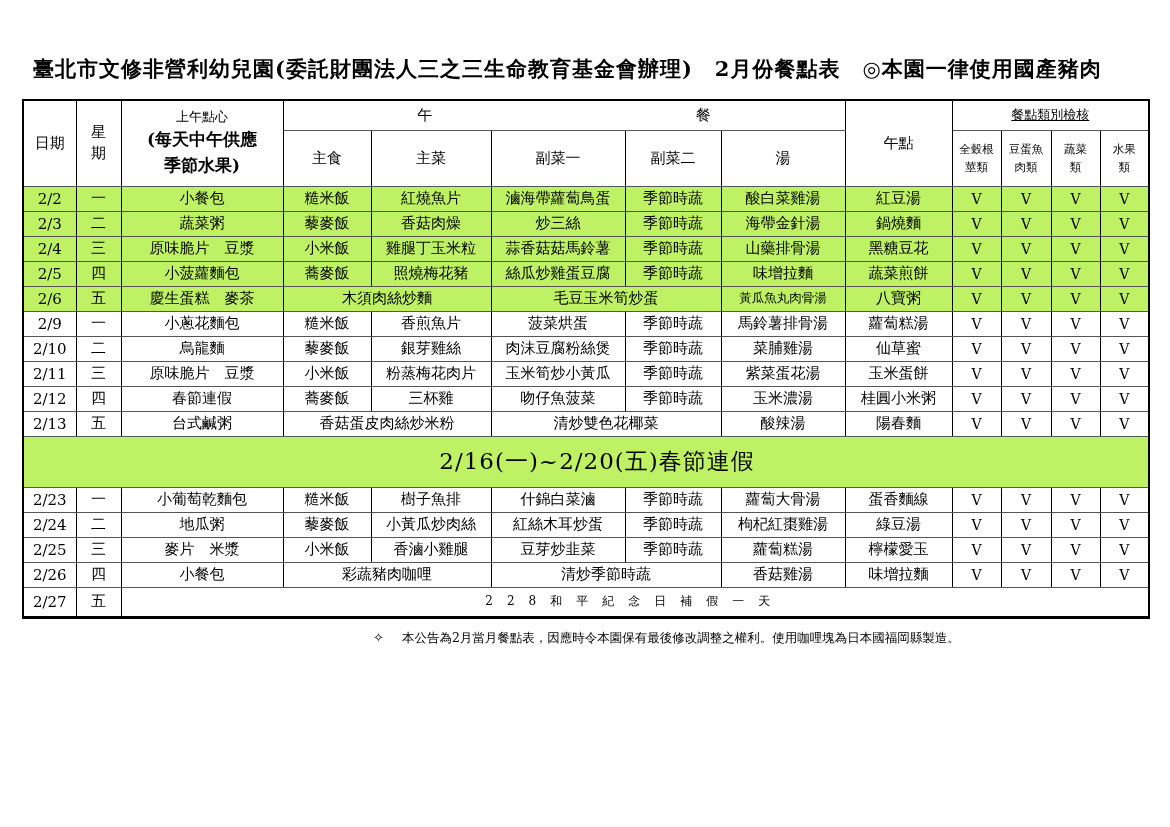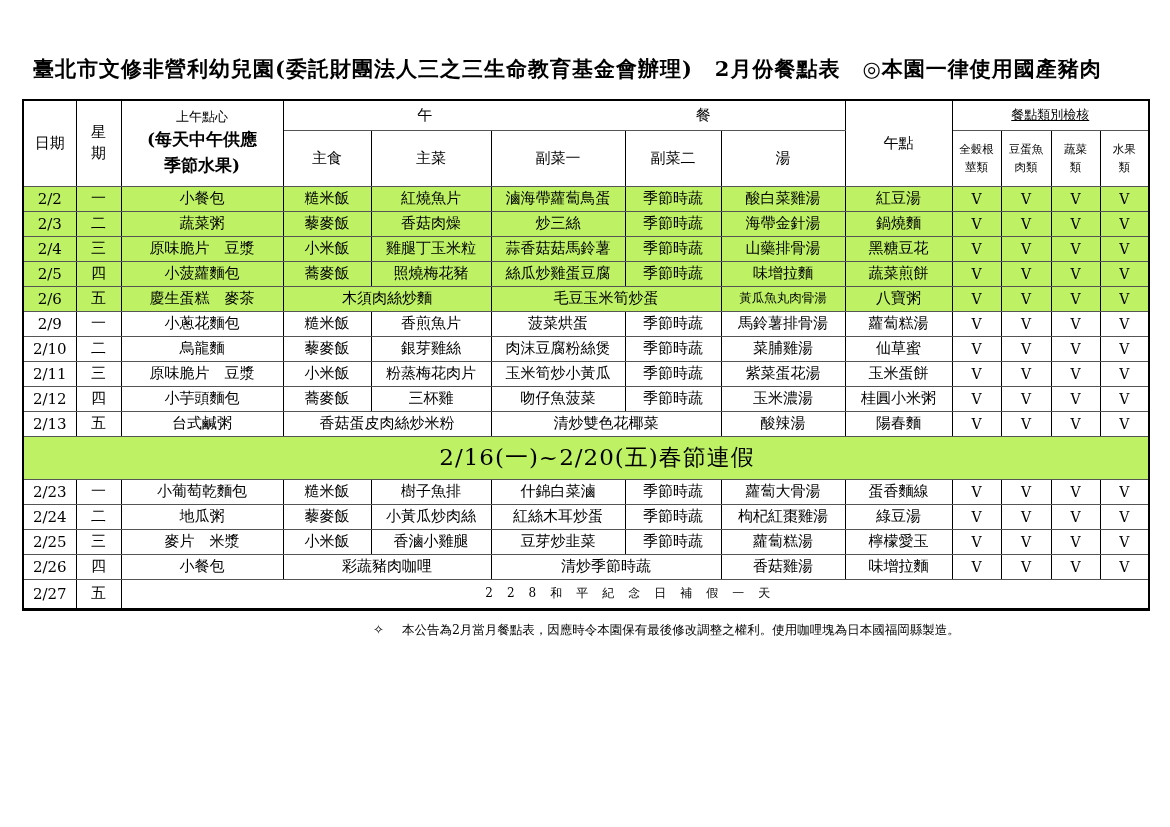--- a/index.html
+++ b/index.html
@@ -6,21 +6,21 @@
   body{width:1170px;height:827px;font-family:"DejaVu Serif","Liberation Serif",serif;color:#000;}
   .page{padding-top:55px;}
   .title{margin-left:33px;font-size:21px;font-weight:bold;letter-spacing:1px;white-space:nowrap;}
   table.menu{border-collapse:collapse;table-layout:fixed;width:1126px;margin:16px 0 0 22px;border:2px solid #000;border-bottom:3px solid #000;}
   td,th{border-left:1.5px solid #000;border-right:1.5px solid #000;border-top:1px solid #555;border-bottom:1px solid #555;text-align:center;vertical-align:middle;padding:0 2px;overflow:hidden;font-weight:normal;}
   th{font-size:15px;}
   td{font-size:15px;white-space:nowrap;}
   tr.h1{height:30px;}
   tr.h2{height:56px;}
   tr.r{height:25px;}
-  tr.rb{height:43px;}
+  tr.rb{height:51px;}
   tr.rh{height:30px;}
   .hl{background:#bef264;padding-left:24px;}
   .snackhead .t1{font-size:13px;display:block;}
   .snackhead .t2{font-size:17px;display:block;white-space:pre-line;line-height:1.55;font-weight:bold;}
   .lunchhead{display:flex;justify-content:space-around;align-items:center;}
   .checkgroup{font-size:13px;text-decoration:underline;}
   .checkhead{font-size:11.5px;white-space:pre-line;line-height:1.6;margin-top:8px;}
   .vert{width:18px;margin:0 auto;line-height:21px;font-size:15px;word-break:break-all;}
   .chk{font-size:14px;}
   .small{font-size:12.5px;text-align:center;}
@@ -210,21 +210,21 @@
       <td>玉米蛋餅</td>
       <td class="chk">V</td>
       <td class="chk">V</td>
       <td class="chk">V</td>
       <td class="chk">V</td>
     </tr>
 
     <tr class="r">
       <td>2/12</td>
       <td>四</td>
-      <td>小芋頭麵包</td>
+      <td>春節連假</td>
       <td>蕎麥飯</td>
       <td>三杯雞</td>
       <td>吻仔魚菠菜</td>
       <td>季節時蔬</td>
       <td>玉米濃湯</td>
       <td>桂圓小米粥</td>
       <td class="chk">V</td>
       <td class="chk">V</td>
       <td class="chk">V</td>
       <td class="chk">V</td>

